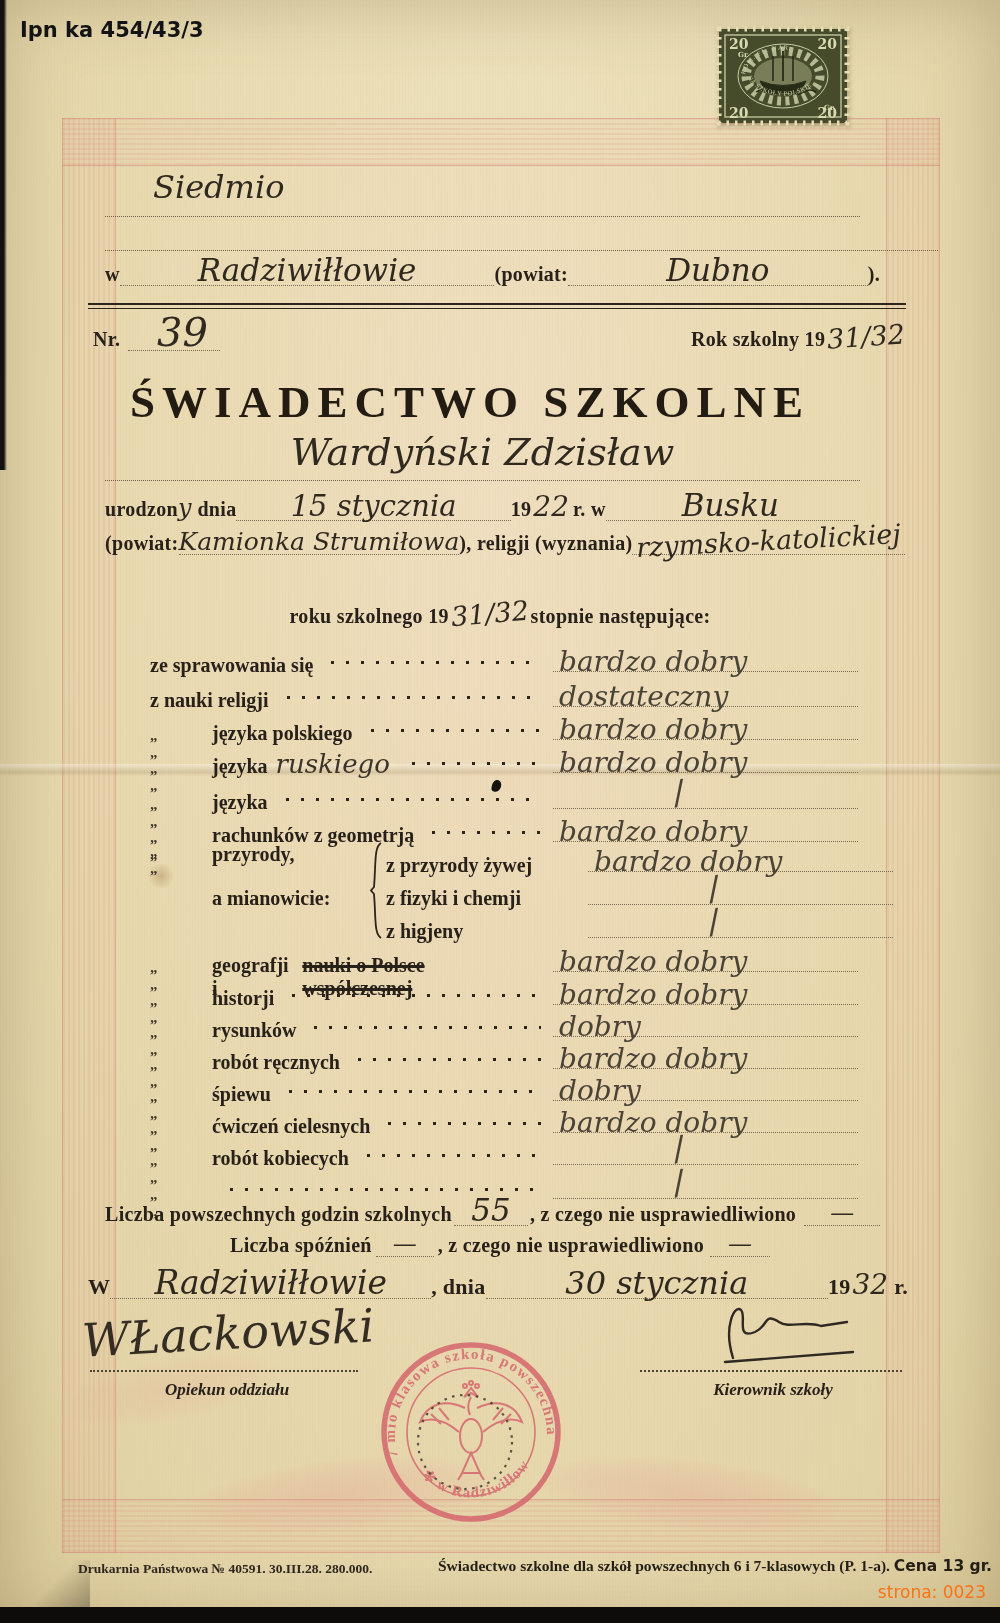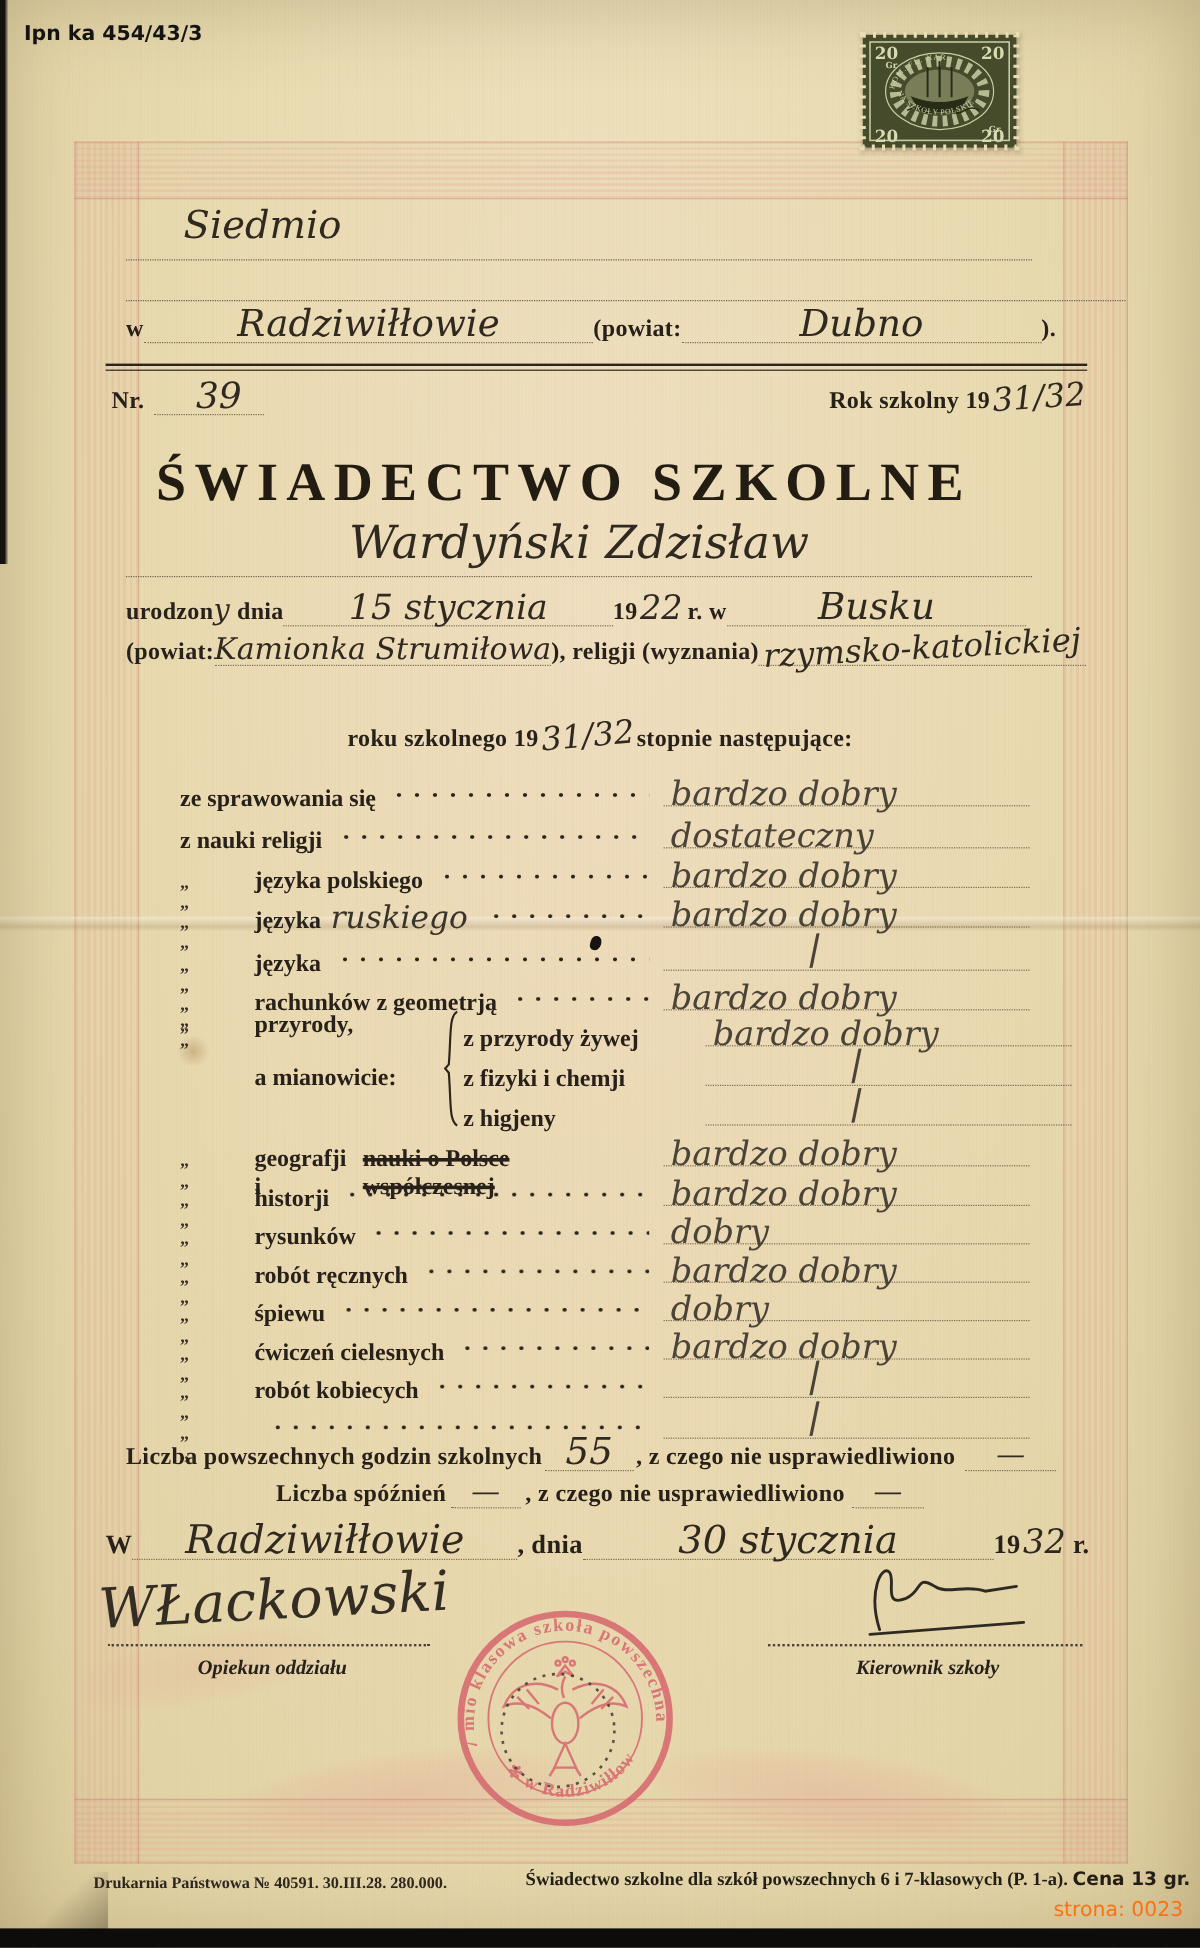--- a/index.html
+++ b/index.html
@@ -66,21 +66,21 @@
   .psub{height:33px;display:flex;align-items:baseline;}
   .psub .glabel{width:178px;}
   
   .sig-left{position:absolute;left:82px;top:1306px;font-size:46px;transform:rotate(-3deg);color:#332d23;}
   .sig-line{position:absolute;border-bottom:2px dotted #4c4434;}
   .sig-cap{position:absolute;font-weight:700;font-style:italic;font-size:17px;text-align:center;}
   .seal{position:absolute;left:375px;top:1336px;}
   .sigr{position:absolute;left:705px;top:1296px;}
   
   .archive-ref{position:absolute;left:20px;top:18px;font-family:"DejaVu Sans",sans-serif;
-               font-weight:700;font-size:17px;color:#141414;}
+               font-weight:700;font-size:21px;color:#141414;}
   .page-label{position:absolute;right:14px;top:1582px;font-family:"DejaVu Sans",sans-serif;
               font-size:17px;color:#f97316;}
   .footer-left{position:absolute;left:78px;top:1561px;font-size:13.5px;font-weight:700;color:#2d271e;}
   .footer-right{position:absolute;left:438px;top:1557px;font-size:15.5px;font-weight:700;color:#241f16;}
   .price{font-family:"DejaVu Sans",sans-serif;font-weight:700;}
   .stamp-green{position:absolute;left:716px;top:26px;filter:drop-shadow(1px 2px 2px rgba(60,50,20,.35));}
   .blot{position:absolute;left:492px;top:780px;width:9px;height:12px;background:#161310;border-radius:50% 50% 60% 40%;transform:rotate(15deg);}
   .stain{position:absolute;left:146px;top:864px;width:30px;height:24px;border-radius:50%;
          background:radial-gradient(circle, rgba(140,96,40,.30), transparent 70%);}
 </style>
@@ -148,21 +148,21 @@
     <span class="p">w</span>
     <span class="fill" style="flex:2;"><span class="hw ink" style="font-size:31px;">Radziwiłłowie</span></span>
     <span class="p">(powiat:</span>
     <span class="fill" style="flex:1.6;"><span class="hw ink" style="font-size:31px;">Dubno</span></span>
     <span class="p">).</span>
   </div>
   <div class="double-rule" style="left:88px;width:818px;top:303px;"></div>
 
   <div class="line" style="left:93px;right:95px;top:316px;height:36px;">
     <span class="p">Nr.</span>
-    <span class="fz" style="width:92px;margin-left:8px;"><span class="hw ink" style="font-size:30px;margin-bottom:-7px;line-height:.8;margin-left:16px;">39</span></span>
+    <span class="fz" style="width:92px;margin-left:8px;"><span class="hw ink" style="font-size:40px;margin-bottom:-7px;line-height:.8;margin-left:16px;">39</span></span>
     <span style="flex:1;"></span>
     <span class="p">Rok szkolny 19</span>
     <span class="hw ink" style="font-size:27px;margin-left:2px;transform:rotate(-4deg);">31/32</span>
   </div>
 
   <div class="title">ŚWIADECTWO SZKOLNE</div>
 
   <div class="line" style="left:105px;right:140px;top:430px;height:50px;border-bottom:1.5px dotted #6f6148;justify-content:center;">
     <span class="hw ink" style="font-size:38px;margin-bottom:-9px;">Wardyński Zdzisław</span>
   </div>

